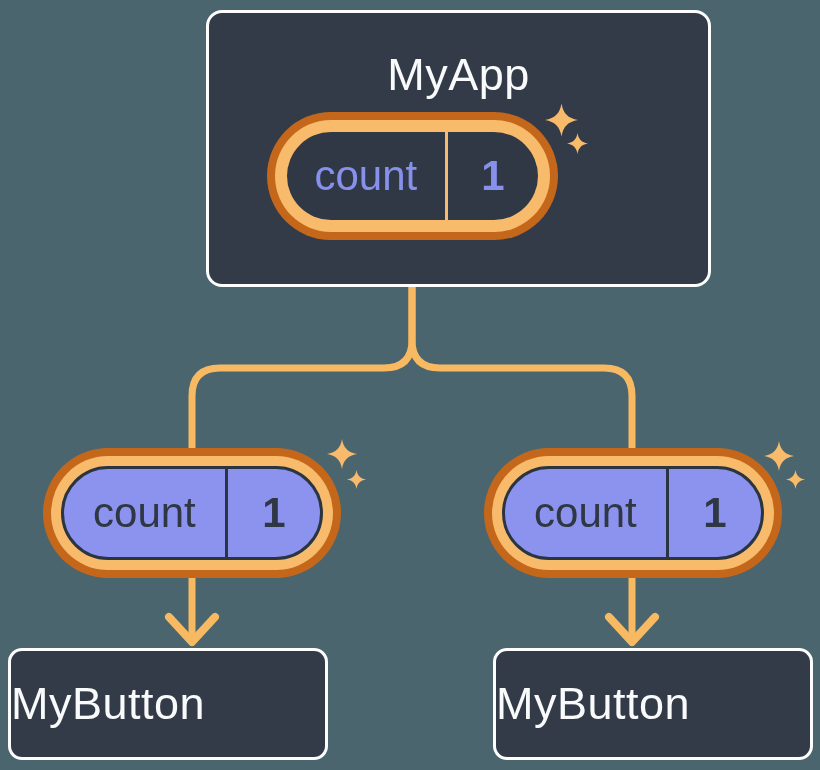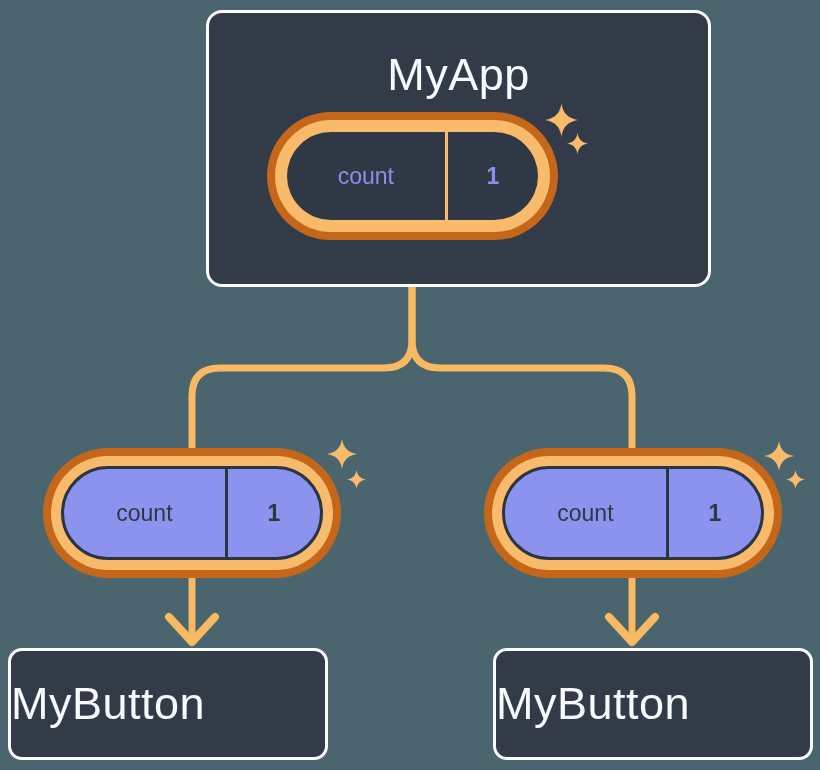--- a/index.html
+++ b/index.html
@@ -40,21 +40,21 @@
     background:#F8BA6B;border-radius:999px;padding:12px;
   }
   .pill-bottom .pill-mid{padding:10px;}
   .pill-inner{
     flex:1;display:flex;box-sizing:border-box;border-radius:999px;overflow:hidden;
   }
   .pill-top .pill-inner{background:#313845;}
   .pill-bottom .pill-inner{background:#8C93EE;border:3px solid #2B3542;}
   .pill-cell{
     display:flex;align-items:center;justify-content:center;
-    font-size:23px;white-space:nowrap;
+    font-size:42px;white-space:nowrap;
   }
   .pill-cell.label{flex:0 0 64%;box-sizing:border-box;}
   .pill-cell.value{flex:1;font-weight:700;}
   .pill-top .pill-cell.label{border-right:3px solid #F8BA6B;}
   .pill-top .pill-cell{color:#8791EB;}
   .pill-bottom .pill-cell.label{border-right:3px solid #2B3542;}
   .pill-bottom .pill-cell{color:#2F3744;}
 
   
   .sparkle{position:absolute;z-index:4;}

